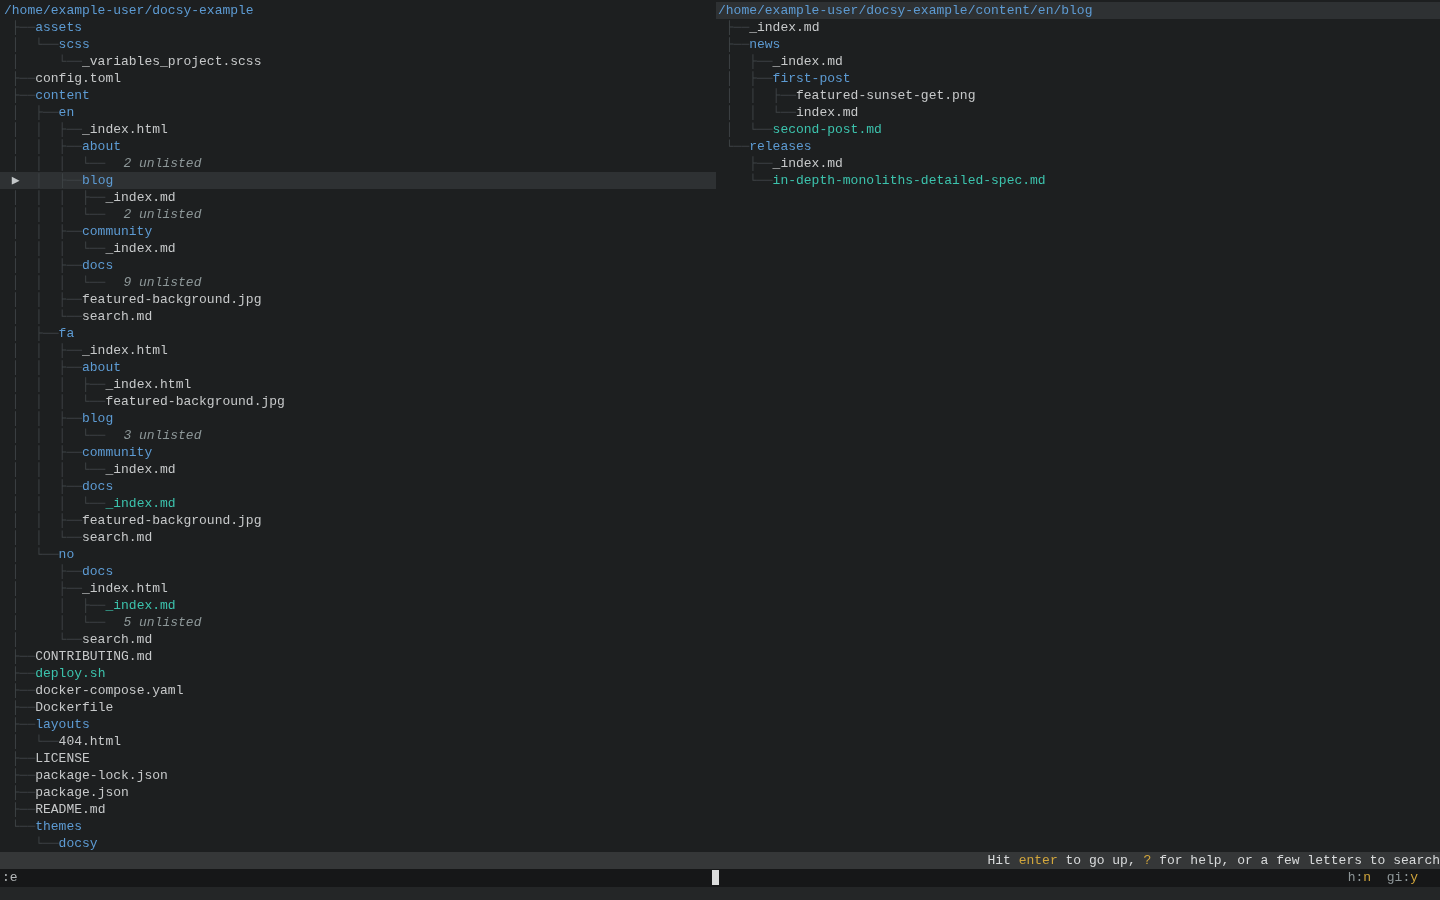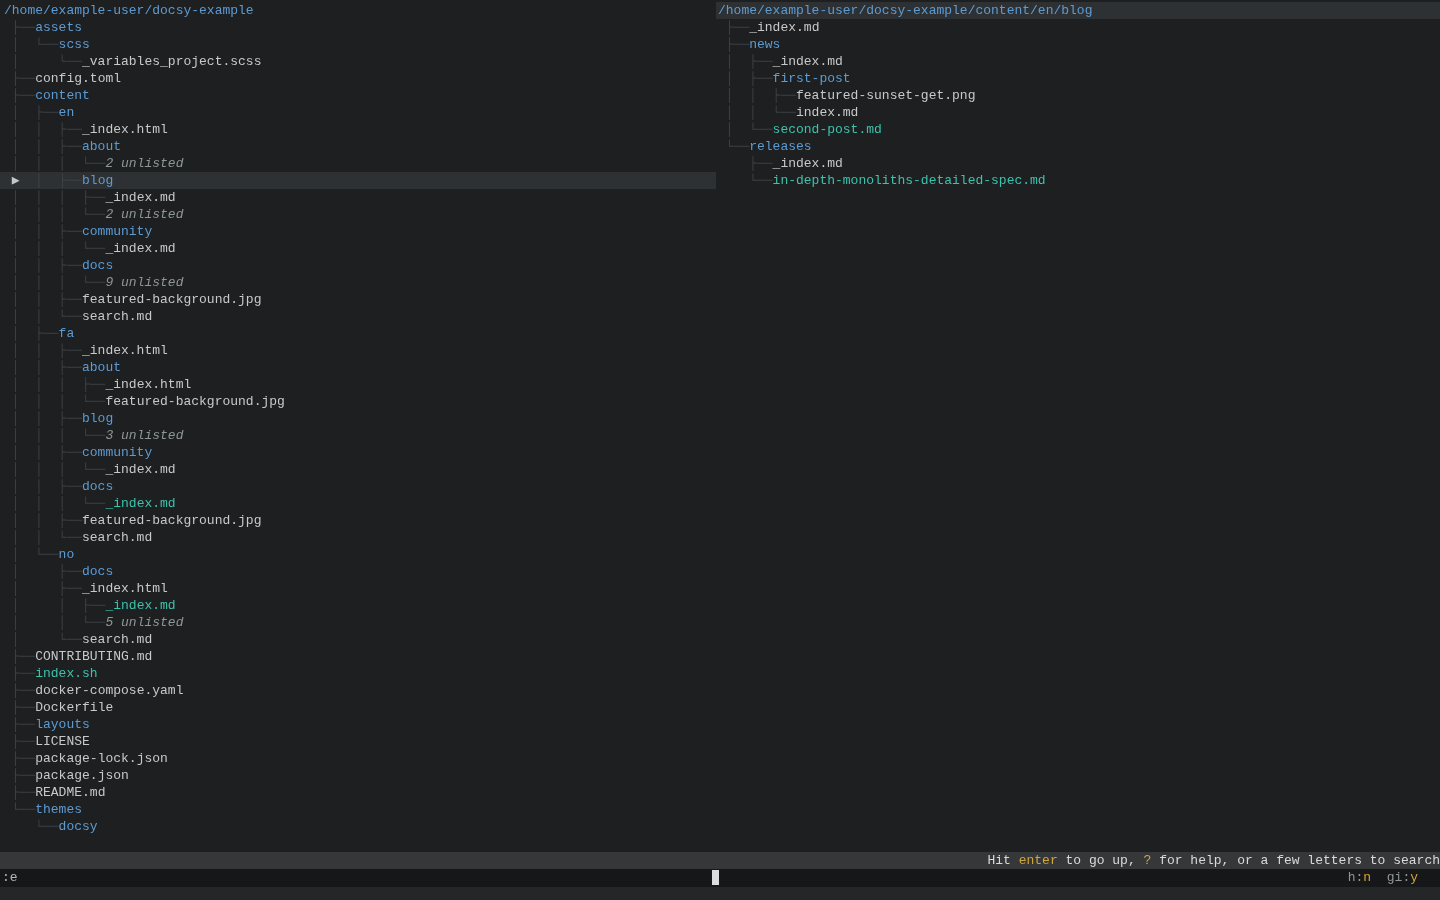--- a/index.html
+++ b/index.html
@@ -16,21 +16,21 @@
   .panel.left  { width:716px; }
   .panel.right { width:724px; }
   .row { height:17px; white-space:pre; padding-left:4px; position:relative; }
   .panel.right .row { padding-left:2px; }
   .row.selected { background: var(--selection, #2e3133); }
   .prefix { color: var(--tree_line, #3e4346); }
   .marker { color: var(--marker, #c2c6c8); }
   .name.dir     { color: var(--directory, #5d9bd3); }
   .name.file    { color: var(--file, #c7c9ca); }
   .name.special { color: var(--special, #3cc3ad); }
-  .name.unlisted{ color: var(--unlisted, #8d9798); font-style: italic; }
+  .name.unlisted{ color: var(--unlisted, #8d9798); font-style: italic; margin-left: 18px; }
   .status {
     height:17px; line-height:17px; white-space:pre;
     background: var(--status_bg, #353738);
     color: var(--status_fg, #d8dadb);
     padding-left:13px;
     text-align:right;
   }
   .status .accent { color: var(--accent_yellow, #d2a63c); }
   .inputline {
     height:18px; line-height:18px; white-space:pre;
@@ -84,24 +84,25 @@
           <div class="row"><span class="prefix"> │  │  │  └──</span><span class="name special">_index.md</span></div>
           <div class="row"><span class="prefix"> │  │  ├──</span><span class="name file">featured-background.jpg</span></div>
           <div class="row"><span class="prefix"> │  │  └──</span><span class="name file">search.md</span></div>
           <div class="row"><span class="prefix"> │  └──</span><span class="name dir">no</span></div>
           <div class="row"><span class="prefix"> │     ├──</span><span class="name dir">docs</span></div>
           <div class="row"><span class="prefix"> │     ├──</span><span class="name file">_index.html</span></div>
           <div class="row"><span class="prefix"> │     │  ├──</span><span class="name special">_index.md</span></div>
           <div class="row"><span class="prefix"> │     │  └──</span><span class="name unlisted">5 unlisted</span></div>
           <div class="row"><span class="prefix"> │     └──</span><span class="name file">search.md</span></div>
           <div class="row"><span class="prefix"> ├──</span><span class="name file">CONTRIBUTING.md</span></div>
-          <div class="row"><span class="prefix"> ├──</span><span class="name special">index.sh</span></div>
+          <div class="row"><span class="prefix"> ├──</span><span class="name special">deploy.sh</span></div>
           <div class="row"><span class="prefix"> ├──</span><span class="name file">docker-compose.yaml</span></div>
           <div class="row"><span class="prefix"> ├──</span><span class="name file">Dockerfile</span></div>
           <div class="row"><span class="prefix"> ├──</span><span class="name dir">layouts</span></div>
+          <div class="row"><span class="prefix"> │  └──</span><span class="name file">404.html</span></div>
           <div class="row"><span class="prefix"> ├──</span><span class="name file">LICENSE</span></div>
           <div class="row"><span class="prefix"> ├──</span><span class="name file">package-lock.json</span></div>
           <div class="row"><span class="prefix"> ├──</span><span class="name file">package.json</span></div>
           <div class="row"><span class="prefix"> ├──</span><span class="name file">README.md</span></div>
           <div class="row"><span class="prefix"> └──</span><span class="name dir">themes</span></div>
           <div class="row"><span class="prefix">    └──</span><span class="name dir">docsy</span></div>
         </div>
     </div>
 
     <div class="panel right">

